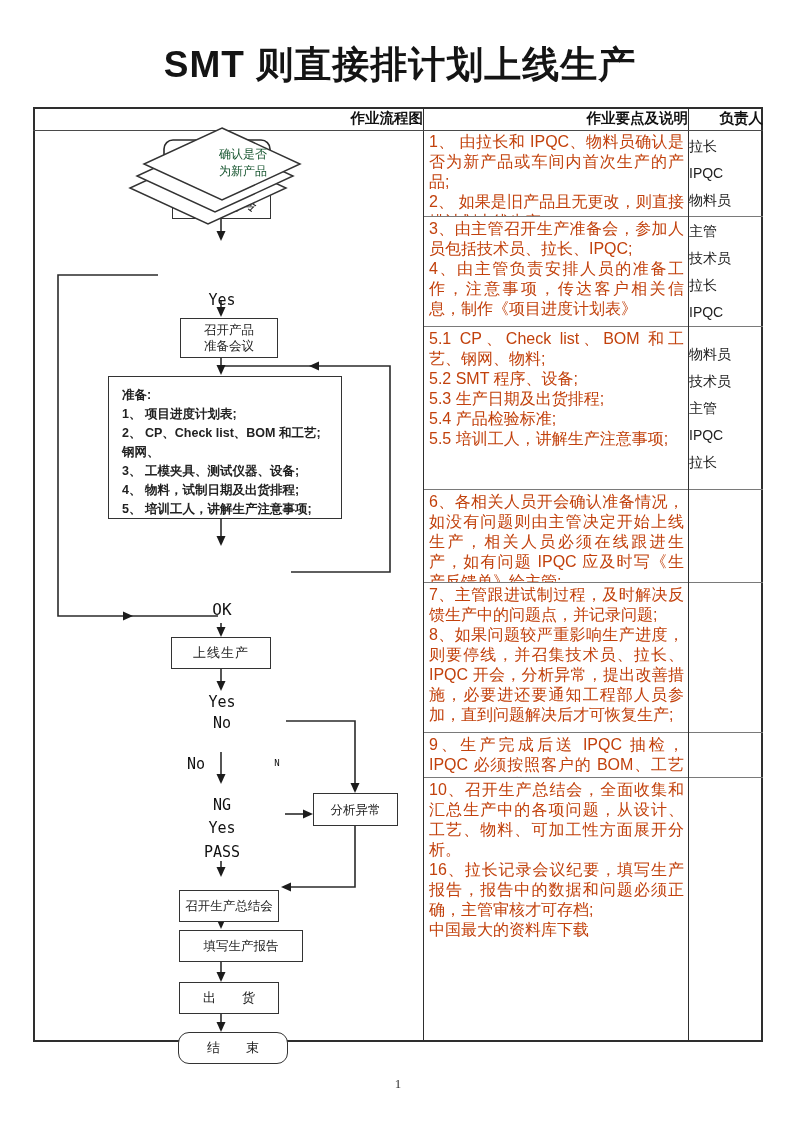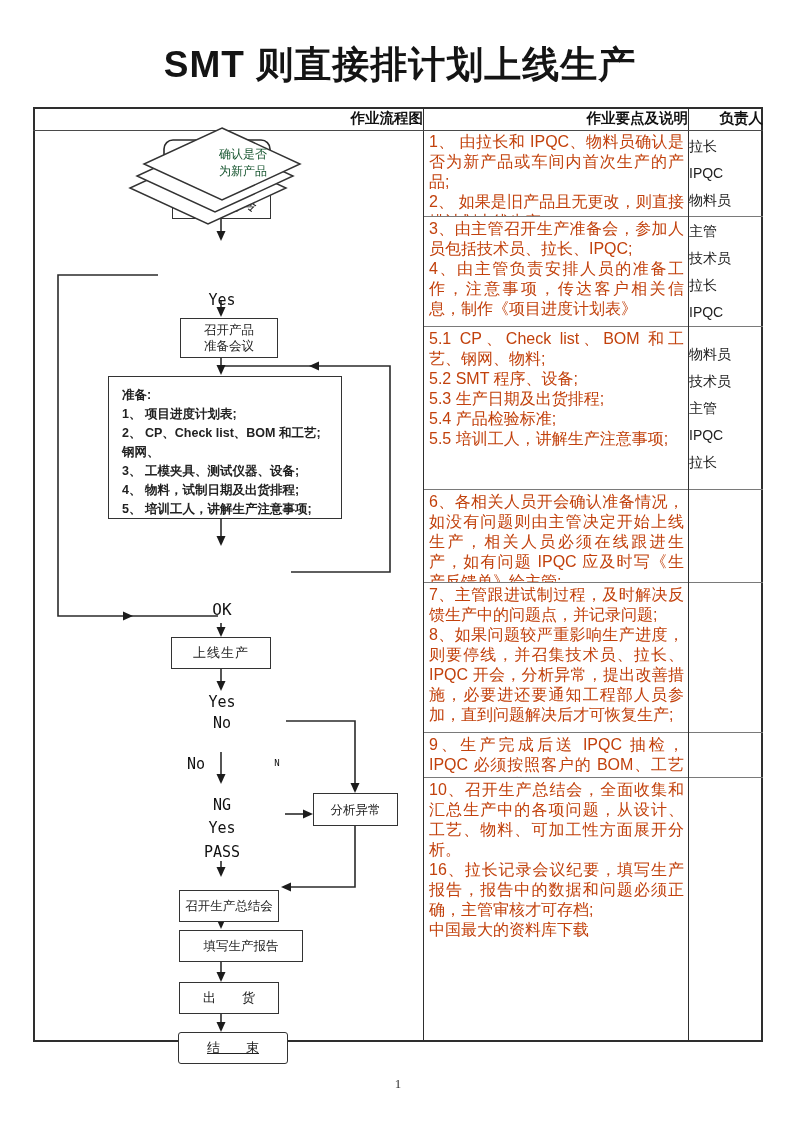--- a/index.html
+++ b/index.html
@@ -24,21 +24,21 @@
   .cell-notes p{margin:0;font-size:16px;line-height:20px;color:#c2410c;text-align:justify;}
   .cell-owner{box-sizing:border-box;border-bottom:1px solid #7a7a7a;display:flex;flex-direction:column;
     justify-content:center;align-items:flex-start;overflow:hidden;}
   .cell-owner div{font-size:14px;line-height:27px;color:#222;}
   
   .node{box-sizing:border-box;border:1.5px solid #333;background:#fff;
     display:flex;align-items:center;justify-content:center;text-align:center;
     font-size:12.5px;line-height:16px;color:#222;white-space:pre-line;z-index:3;}
   .node-prep{justify-content:flex-start;align-items:flex-start;text-align:left;
     padding:9px 6px 12px 13px;line-height:19px;font-size:12.5px;font-weight:bold;}
-  .node-end{border-radius:3px;text-decoration:underline;}
+  .node-end{border-radius:11px;}
   .dlabel{font-family:"DejaVu Sans Mono","Liberation Mono",monospace;
     font-size:15px;color:#111;z-index:3;text-align:center;}
   .diamond-text{z-index:4;white-space:pre-line;text-align:right;font-size:12px;line-height:17px;color:#14532d;}
   svg.flowlines{position:absolute;left:0;top:0;z-index:2;pointer-events:none;}
   .page-num{font-family:"Liberation Serif","DejaVu Serif",serif;font-size:13px;color:#333;text-align:center;}
 </style>
 </head>
 <body>
 
 <div class="sheet">

